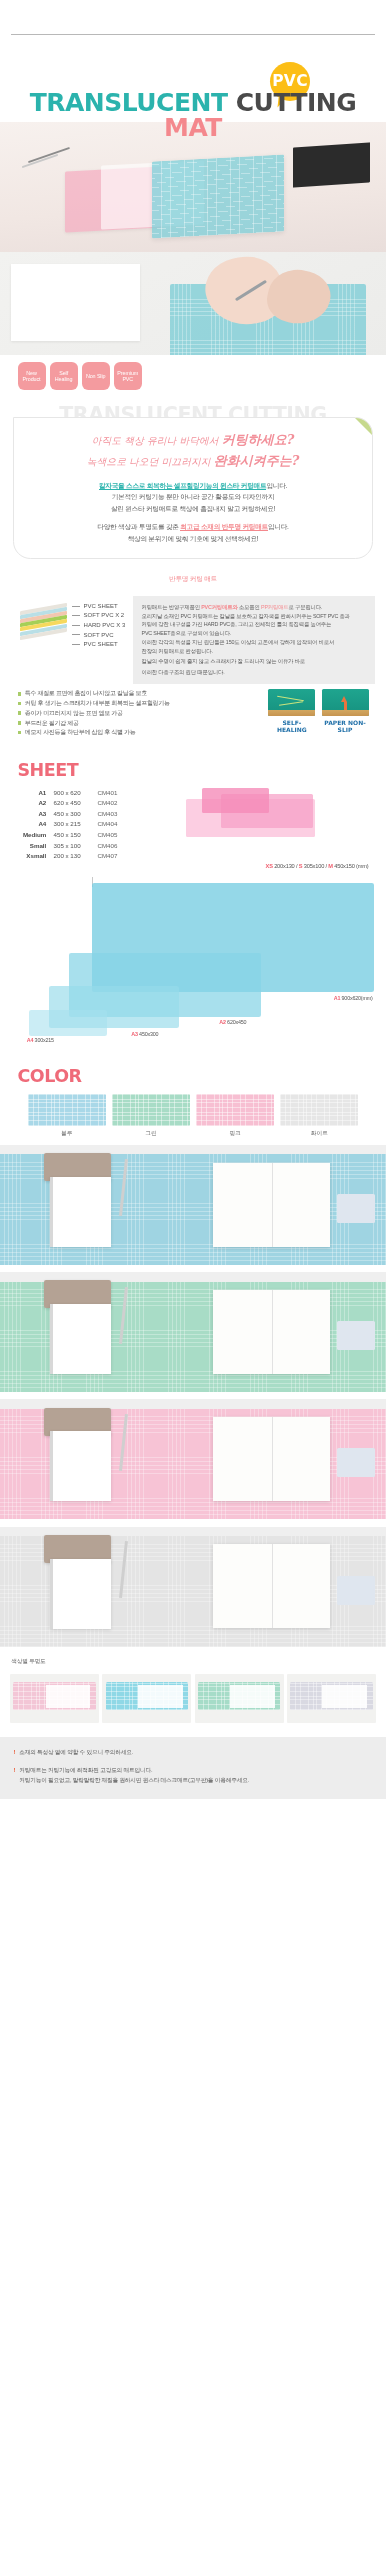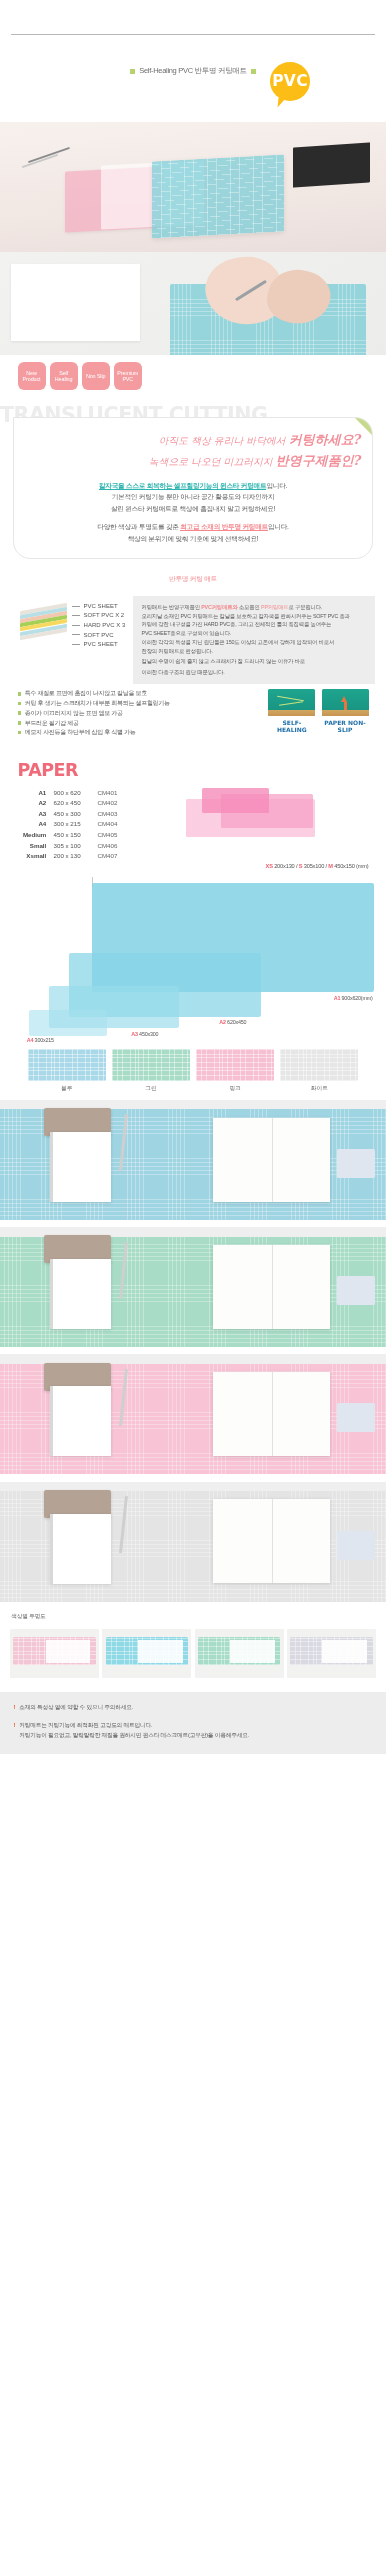--- a/index.html
+++ b/index.html
@@ -125,36 +125,36 @@
     width:28px; height:28px; border-radius:6.2px;
     background:#f49b9f; color:#fff;
     display:flex; align-items:center; justify-content:center;
     text-align:center; font-size:5.4px; line-height:1.18;
     letter-spacing:-0.1px;
   }
 
   
   .intro { position:relative; padding:9.3px 0 13.4px 0; }
   .ghost-title {
-    font-size:20.6px; font-weight:bold;
+    text-align:center; font-size:20.6px; font-weight:bold;
     color:#ececec; letter-spacing:-0.5px; line-height:.96;
     font-family:"DejaVu Sans",sans-serif;
     padding:7.2px 0 0 0;
   }
   .intro-card {
     position:relative; margin:-9.3px 13.4px 0 13.4px;
     border:0.5px solid #e6e6e6; border-radius:0 17.5px 17.5px 17.5px;
     background:#fff; padding:13.4px 10.3px 13.4px 10.3px;
     overflow:hidden;
   }
   .intro-card::before{
     content:""; position:absolute; right:0; top:0;
     border-top:17.5px solid #c6d98d; border-left:17.5px solid transparent;
   }
-  .hand-line { text-align:right; color:#f2909a; letter-spacing:0px; }
+  .hand-line { text-align:center; color:#f2909a; letter-spacing:0px; }
   .hand-line .h-small { font-size:9.8px; font-style:italic; font-family:"DejaVu Serif",serif; }
   .hand-line .h-big   { font-size:13px; font-style:italic; font-weight:bold; font-family:"DejaVu Serif",serif; }
   .hand-line + .hand-line { margin-top:3.1px; }
   .intro-body { text-align:center; margin-top:9.3px; font-size:6.7px; color:#555; line-height:1.72; letter-spacing:-0.3px;}
   .u-green { color:#2bb3ad; font-weight:bold; border-bottom:0.5px solid #2bb3ad; }
   .u-pink  { color:#f4888d; font-weight:bold; border-bottom:0.5px solid #f4888d; }
   .intro-body .p2 { margin-top:7.2px; }
 
   
   .about-head {
@@ -296,20 +296,25 @@
 </style>
 </head>
 <body>
 
 <div class="page">
 
   <div class="top-rule"></div>
 
   <div class="hero-head">
     <div class="pvc-bubble">PVC</div>
+    <div class="main-title">
+      <span class="t1">TRANSLUCENT</span>
+      <span class="t2">CUTTING</span>
+      <span class="t3">MAT</span>
+    </div>
     <div class="sub-title">
       <span class="sq"></span><span>Self-Healing PVC 반투명 커팅매트</span><span class="sq"></span>
     </div>
   </div>
 
   <div class="hero-photo">
     <div class="desk"></div>
     <div class="pen1"></div>
     <div class="pen2"></div>
     <div class="mat-pink"></div>
@@ -343,21 +348,21 @@
 
   <div class="intro">
     <div class="ghost-title">
       <div>TRANSLUCENT CUTTING</div>
     </div>
     <div class="intro-card">
       <div class="hand-line">
         <span class="h-small">아직도 책상 유리나 바닥에서 </span><span class="h-big">커팅하세요?</span>
       </div>
       <div class="hand-line">
-        <span class="h-small">녹색으로 나오던 미끄러지지 </span><span class="h-big">반영구제품인?</span>
+        <span class="h-small">녹색으로 나오던 미끄러지지 </span><span class="h-big">완화시켜주는?</span>
       </div>
       <div class="intro-body">
         <div>
           <span class="u-green">칼자국을 스스로 회복하는 셀프힐링기능의 윈스타 커팅매트</span><span>입니다.</span>
         </div>
         <div>기본적인 커팅기능 뿐만 아니라 공간 활용도와 디자인까지</div>
         <div>살린 윈스타 커팅매트로 책상에 흠집내지 말고 커팅하세요!</div>
         <div class="p2">
           <span>다양한 색상과 투명도를 갖춘 </span><span class="u-pink">최고급 소재의 반투명 커팅매트</span><span>입니다.</span>
         </div>
@@ -452,21 +457,21 @@
         <div class="art">
           <div class="arrow"></div>
           <div class="arrow2"></div>
           <div class="soil"></div>
         </div>
         <div class="cap">PAPER NON-SLIP</div>
       </div>
     </div>
   </div>
 
-  <div class="sec-title">PAPER</div>
+  <div class="sec-title">SHEET</div>
   <div class="size-row">
     <table class="size-table">
       <tbody>
           <tr>
             <td class="k">A1</td>
             <td class="d">900 x 620</td>
             <td class="c">CM401</td>
           </tr>
       <tr>
             <td class="k">A2</td>
@@ -532,20 +537,21 @@
     <div class="bl-lbl" style="left:120px; top:154px;">
       <b>A3</b>
       <span>450x300</span>
     </div>
     <div class="bl-lbl" style="left:15.5px; top:160px;">
       <b>A4</b>
       <span>300x215</span>
     </div>
   </div>
 
+  <div class="sec-title" style="margin-top:25px;">COLOR</div>
   <div class="color-strip">
     <div class="cs">
       <div class="sw" style="background-color:#a9d8e8"></div>
       <div class="nm">블루</div>
     </div>
     <div class="cs">
       <div class="sw" style="background-color:#a8dcc6"></div>
       <div class="nm">그린</div>
     </div>
     <div class="cs">

